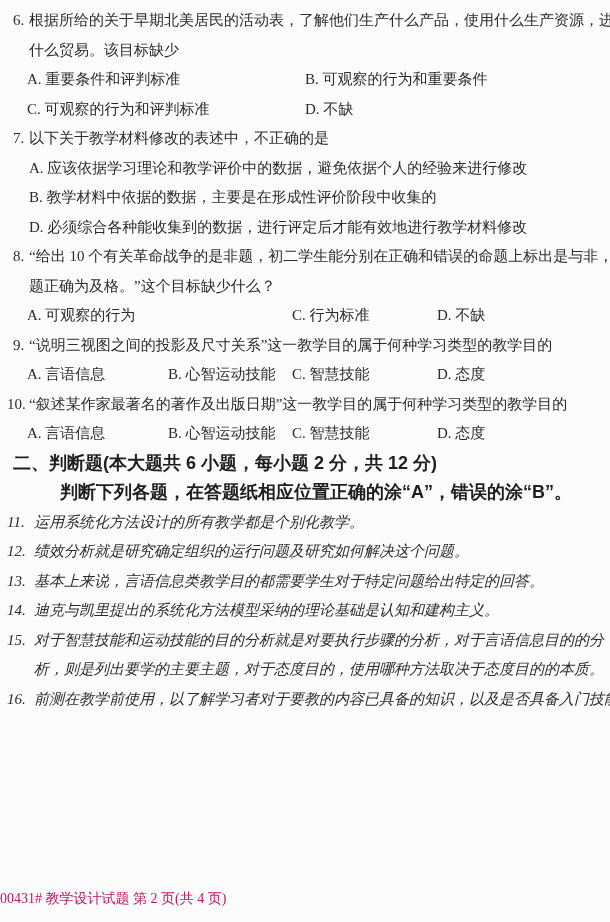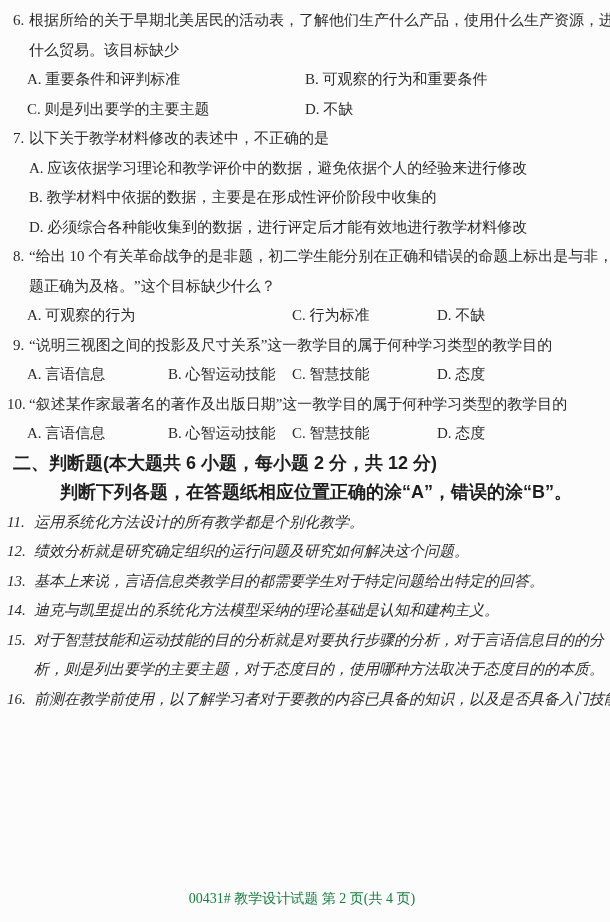--- a/index.html
+++ b/index.html
@@ -25,39 +25,39 @@
   .ob{left:168px;}
   .oc{left:292px;}
   .od{left:437px;}
   .ob2{left:305px;}
   .bold-sans{
     font-family:"Liberation Sans","DejaVu Sans",sans-serif;
     font-weight:700;font-size:18px;color:#1e1e1e;
   }
   .footer{
     position:absolute;left:0;top:890px;width:604px;
-    text-align:center;font-size:14px;color:#15803d;
+    font-size:14px;color:#be185d;
   }
 </style>
 </head>
 <body>
 
 <div class="page">
 
   <div class="line indent-q">
     <span class="num">6.</span>
     <span>根据所给的关于早期北美居民的活动表，了解他们生产什么产品，使用什么生产资源，进行</span>
   </div>
   <div class="line indent-q">什么贸易。该目标缺少</div>
   <div class="line">
     <span class="opt oa">A. 重要条件和评判标准</span>
     <span class="opt ob2">B. 可观察的行为和重要条件</span>
   </div>
   <div class="line">
-    <span class="opt oa">C. 则是列出要学的主要主题</span>
+    <span class="opt oa">C. 可观察的行为和评判标准</span>
     <span class="opt ob2">D. 不缺</span>
   </div>
 
   <div class="line indent-q">
     <span class="num">7.</span>
     <span>以下关于教学材料修改的表述中，不正确的是</span>
   </div>
   <div class="line indent-q">A. 应该依据学习理论和教学评价中的数据，避免依据个人的经验来进行修改</div>
   <div class="line indent-q">B. 教学材料中依据的数据，主要是在形成性评价阶段中收集的</div>
   <div class="line indent-q">D. 必须综合各种能收集到的数据，进行评定后才能有效地进行教学材料修改</div>

